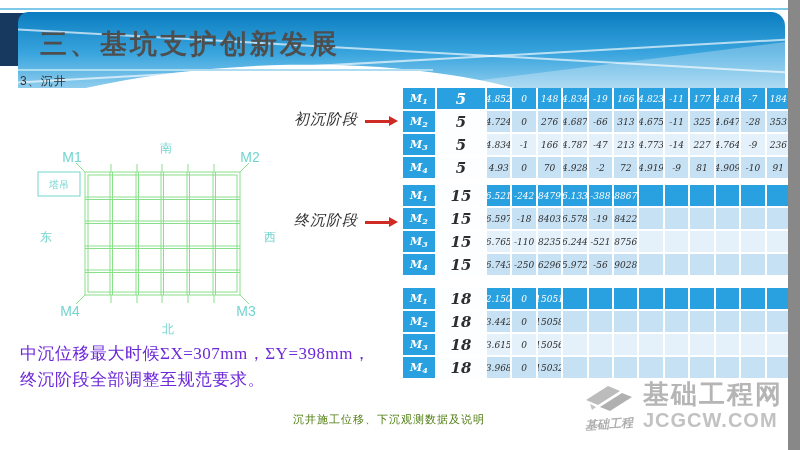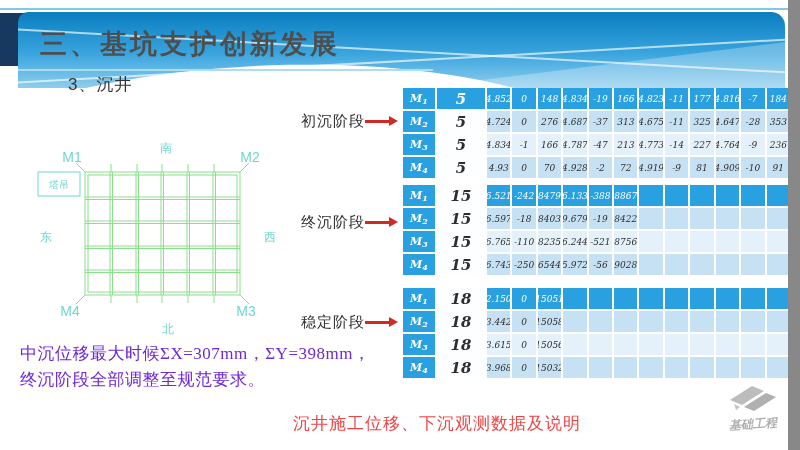--- a/index.html
+++ b/index.html
@@ -25,30 +25,30 @@
   .banner .xline{position:absolute;width:130%;height:1.5px;background:rgba(255,255,255,.65);left:-10%;}
   .banner .xline.a{top:46px;transform:rotate(-3.2deg);}
   .banner .xline.b{top:40px;transform:rotate(3.2deg);}
   .banner .wedge{position:absolute;right:0;top:30px;width:480px;height:60px;background:rgba(255,255,255,.28);
     clip-path:polygon(0 100%,100% 0,100% 100%);}
   .banner .swoosh{position:absolute;left:-140px;top:54px;width:760px;height:260px;background:#fff;
     border-radius:50%;transform:rotate(-3deg);}
   .title{position:absolute;left:40px;top:26px;font-family:"DejaVu Serif",serif;font-weight:600;
     font-size:27px;letter-spacing:3px;color:#4e4e4e;z-index:3;}
   .underline{position:absolute;left:18px;top:69px;width:415px;height:2px;background:#aedcf0;z-index:2;}
-  .subtitle{position:absolute;left:20px;top:73px;font-size:17px;color:#333;letter-spacing:1px;z-index:3;margin-left:48px;}
+  .subtitle{position:absolute;left:20px;top:73px;font-size:12px;color:#333;letter-spacing:1px;z-index:3;}
 
   
   .diagram{position:absolute;left:24px;top:140px;width:260px;height:196px;}
   .diagram text{font-family:"Liberation Sans",sans-serif;fill:var(--label-cyan);}
   .diagram .grid{stroke:var(--grid-green);stroke-width:1;fill:none;}
 
   
-  .stage{position:absolute;left:246px;width:152px;height:22px;display:flex;align-items:center;
-    justify-content:flex-end;}
+  .stage{position:absolute;left:246px;width:152px;height:22px;display:flex;
+    justify-content:flex-end;gap:7px;font-style:italic;}
   .stage .lbl{font-size:15px;color:#2f2f2f;letter-spacing:1px;font-family:"DejaVu Serif",serif;}
   .stage .arrow{display:flex;align-items:center;}
   .stage .shaft{width:24px;height:3px;background:var(--arrow-red);}
   .stage .head{width:0;height:0;border-left:9px solid var(--arrow-red);
     border-top:5px solid transparent;border-bottom:5px solid transparent;}
 
   
   .dtable{position:absolute;left:403px;width:387px;}
   .trow{display:grid;grid-template-columns:32px 48px repeat(12,1fr);gap:2px;margin-bottom:2px;height:21px;}
   .c{display:flex;align-items:center;justify-content:center;font-family:"DejaVu Serif",serif;
@@ -60,21 +60,21 @@
   .c.mlab{font-size:11px;background:var(--table-blue);color:#fff;font-weight:bold;}
   .c.mlab .sub{font-size:8px;margin-top:4px;}
   .c.big{font-size:15px;font-weight:bold;}
 
   
   .note{position:absolute;left:20px;font-family:"Liberation Serif",serif;font-weight:normal;
     font-size:17px;color:#6d28d9;white-space:nowrap;letter-spacing:.5px;}
   .note.l1{top:342px;} .note.l2{top:368px;}
 
   
-  .caption{position:absolute;left:293px;top:412px;font-size:17px;color:#ef4444;letter-spacing:1px;text-align:right;}
+  .caption{position:absolute;left:293px;top:412px;font-size:11px;color:#4d7c0f;letter-spacing:1px;text-align:right;}
 
   
   .logo{position:absolute;right:5px;top:380px;display:flex;align-items:flex-start;gap:4px;color:var(--logo-gray);}
   .logo .left{display:flex;flex-direction:column;align-items:center;width:60px;}
   .logo .callig{font-family:"DejaVu Serif",serif;font-style:italic;font-weight:bold;font-size:12px;
     color:#aeaeae;transform:rotate(-4deg);white-space:nowrap;}
   .logo .right{display:flex;flex-direction:column;line-height:1.1;}
   .logo .site{font-size:26px;font-weight:bold;letter-spacing:2px;color:var(--logo-gray);}
   .logo .domain{font-size:20px;font-weight:bold;letter-spacing:1px;color:#c2c2c2;}
 </style>
@@ -166,27 +166,20 @@
         <span class="head"></span>
       </span>
   </div>
   <div class="stage" style="top:211px">
     <span class="lbl">终沉阶段</span>
     <span class="arrow">
         <span class="shaft"></span>
         <span class="head"></span>
       </span>
   </div>
-  <div class="stage" style="top:311px">
-    <span class="lbl">稳定阶段</span>
-    <span class="arrow">
-        <span class="shaft"></span>
-        <span class="head"></span>
-      </span>
-  </div>
 
   <div class="dtable" style="top:88px">
       <div class="trow">
         <div class="c mlab">M<span class="sub">1</span></div>
         <div class="c big blue">5</div>
         <div class="c blue">4.852</div>
         <div class="c blue">0</div>
         <div class="c blue">148</div>
         <div class="c blue">4.834</div>
         <div class="c blue">-19</div>
@@ -198,21 +191,21 @@
         <div class="c blue">-7</div>
         <div class="c blue">184</div>
       </div>
       <div class="trow">
         <div class="c mlab">M<span class="sub">2</span></div>
         <div class="c big white">5</div>
         <div class="c la">4.724</div>
         <div class="c la">0</div>
         <div class="c la">276</div>
         <div class="c la">4.687</div>
-        <div class="c la">-37</div>
+        <div class="c la">-66</div>
         <div class="c la">313</div>
         <div class="c la">4.675</div>
         <div class="c la">-11</div>
         <div class="c la">325</div>
         <div class="c la">4.647</div>
         <div class="c la">-28</div>
         <div class="c la">353</div>
       </div>
       <div class="trow">
         <div class="c mlab">M<span class="sub">3</span></div>
@@ -263,21 +256,21 @@
         <div class="c blue"></div>
         <div class="c blue"></div>
         <div class="c blue"></div>
       </div>
       <div class="trow">
         <div class="c mlab">M<span class="sub">2</span></div>
         <div class="c big white">15</div>
         <div class="c la">6.597</div>
         <div class="c la">-18</div>
         <div class="c la">8403</div>
-        <div class="c la">9.679</div>
+        <div class="c la">6.578</div>
         <div class="c la">-19</div>
         <div class="c la">8422</div>
         <div class="c la"></div>
         <div class="c la"></div>
         <div class="c la"></div>
         <div class="c la"></div>
         <div class="c la"></div>
         <div class="c la"></div>
       </div>
       <div class="trow">
@@ -294,21 +287,21 @@
         <div class="c lb"></div>
         <div class="c lb"></div>
         <div class="c lb"></div>
         <div class="c lb"></div>
       </div>
       <div class="trow">
         <div class="c mlab">M<span class="sub">4</span></div>
         <div class="c big white">15</div>
         <div class="c la">6.743</div>
         <div class="c la">-250</div>
-        <div class="c la">6544</div>
+        <div class="c la">6296</div>
         <div class="c la">5.972</div>
         <div class="c la">-56</div>
         <div class="c la">9028</div>
         <div class="c la"></div>
         <div class="c la"></div>
         <div class="c la"></div>
         <div class="c la"></div>
         <div class="c la"></div>
         <div class="c la"></div>
       </div>
@@ -387,15 +380,19 @@
 
   <div class="logo">
     <div class="left">
       <svg width="54" height="36" viewBox="0 0 54 36">
         <path d="M4 20 L26 6 L38 11 L16 25 Z" fill="#bcbcbc"></path>
         <path d="M18 27 L40 13 L50 17 L28 31 Z" fill="#b0b0b0"></path>
         <path d="M8 24 L14 27 L10 30 Z" fill="#c4c4c4"></path>
       </svg>
       <span class="callig">基础工程</span>
     </div>
+    <div class="right">
+      <span class="site">基础工程网</span>
+      <span class="domain">JCGCW.COM</span>
+    </div>
   </div>
 
 </div>
 
 </body></html>

